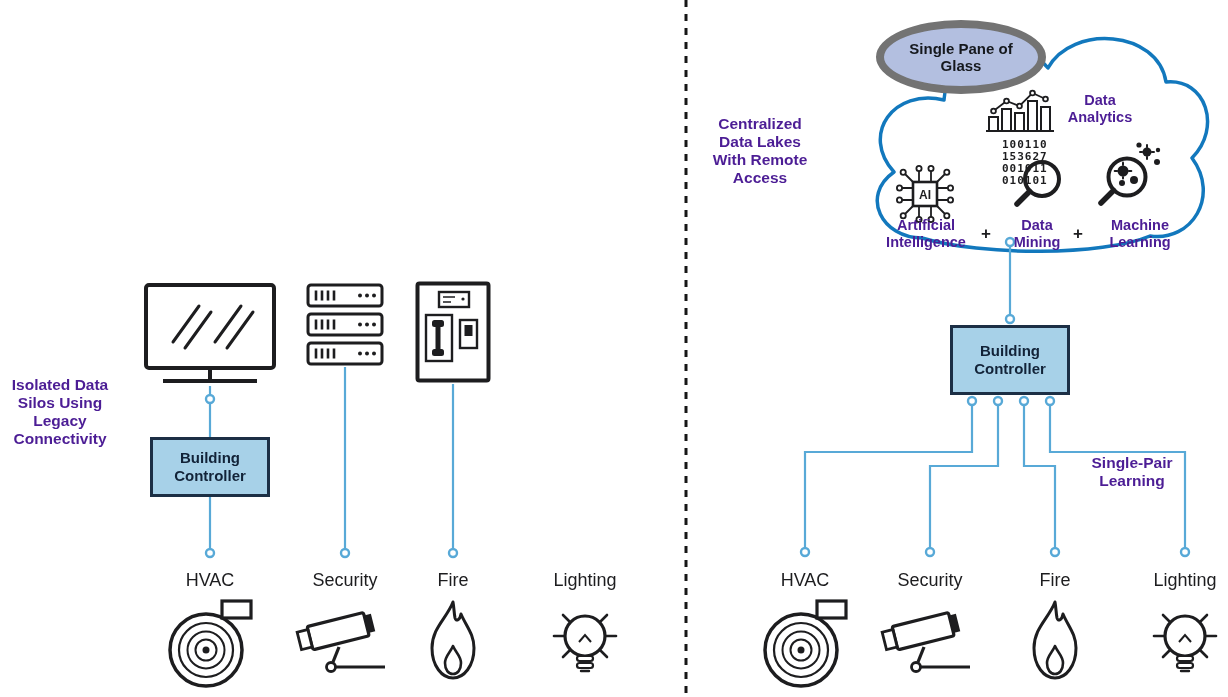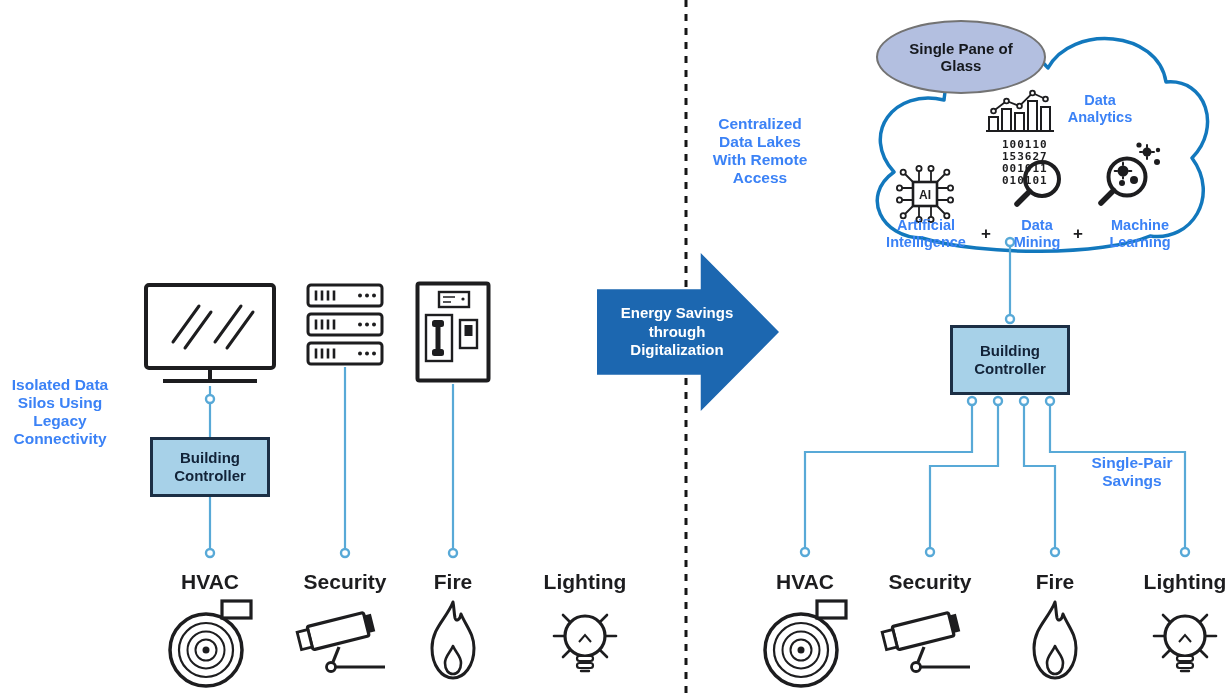--- a/index.html
+++ b/index.html
@@ -1,36 +1,36 @@
 <!DOCTYPE html>
 <html><head>
 <meta charset="utf-8">
 <title>Diagram</title>
 <style>
   * { margin:0; padding:0; box-sizing:border-box; }
   body { background:#fff; font-family:"Liberation Sans", sans-serif; }
   .canvas { position:relative; width:1228px; height:697px; background:#fff; overflow:hidden; }
-  .txt { position:absolute; font-weight:700; color:#3b82f6; text-align:center; white-space:pre-line; z-index:3; }
+  .txt { position:absolute; font-weight:700; color:#4c1d95; text-align:center; white-space:pre-line; z-index:3; }
   .cap { font-size:15.5px; line-height:1.17; }
   .cloudlbl { font-size:14.5px; line-height:1.16; z-index:2; }
-  .sys-label { position:absolute; transform:translateX(-50%); font-weight:700; font-size:21px; color:#1d1d1f; white-space:nowrap; z-index:2; }
+  .sys-label { position:absolute; transform:translateX(-50%); font-weight:400; font-size:18px; color:#1d1d1f; white-space:nowrap; z-index:2; }
   .sys-icon { position:absolute; transform:translateX(-50%); z-index:1; }
   .icon { position:absolute; z-index:1; }
   .icon svg, .sys-icon svg { display:block; }
   .controller { position:absolute; background:#a7d1e8; border:3px solid #1c2f45; display:flex; align-items:center; justify-content:center; text-align:center; font-weight:700; font-size:15px; line-height:1.2; color:#122338; white-space:pre-line; z-index:2; }
   .wires { position:absolute; left:0; top:0; z-index:2; }
   .wires path { fill:none; stroke:#58a9d7; stroke-width:2.2; }
   .wires circle { fill:#fff; stroke:#58a9d7; stroke-width:2.4; }
   .divider { stroke:#161616; stroke-width:3; stroke-dasharray:7 7; }
   .cloud-svg { position:absolute; left:852px; top:12px; z-index:1; }
   .arrow { position:absolute; left:597px; top:253px; width:182px; height:158px; background:#1c67b0;
            clip-path:polygon(0 23%, 57% 23%, 57% 0, 100% 50%, 57% 100%, 57% 77%, 0 77%); z-index:3; }
   .arrow-label { position:absolute; left:6px; top:0; width:148px; height:100%; display:flex; align-items:center; justify-content:center;
                  color:#fff; font-weight:700; font-size:15px; line-height:1.25; text-align:center; white-space:pre-line; }
-  .pane { position:absolute; left:876px; top:20px; width:170px; height:74px; background:#b3bfe0; border:2px solid #737373; border-radius:50%;
+  .pane { position:absolute; left:876px; top:20px; width:170px; height:74px; background:#b3bfe0; border:8px solid #737373; border-radius:50%;
           display:flex; align-items:center; justify-content:center; text-align:center; font-weight:700; font-size:15px; line-height:1.16;
           color:#15181d; white-space:pre-line; z-index:2; }
   .binary { font-family:"DejaVu Sans Mono", monospace; font-size:11px; font-weight:700; line-height:1.1; color:#1d1d1f; white-space:pre-line; letter-spacing:1px; }
   .plus { position:absolute; font-weight:700; font-size:17px; color:#1d1d1f; z-index:2; }
 </style>
 </head>
 <body>
 
 <div class="canvas">
 
@@ -62,36 +62,31 @@
       <circle cx="998" cy="401" r="4"></circle>
       <circle cx="1024" cy="401" r="4"></circle>
       <circle cx="1050" cy="401" r="4"></circle>
       <circle cx="805" cy="552" r="4"></circle>
       <circle cx="930" cy="552" r="4"></circle>
       <circle cx="1055" cy="552" r="4"></circle>
       <circle cx="1185" cy="552" r="4"></circle>
     </g>
   </svg>
 
-  <div class="arrow">
-    <div class="arrow-label">Energy Savings
-through
-Digitalization</div>
-  </div>
 
   <div class="txt cap" style="left:708px; top:115px; width:104px;">Centralized
 Data Lakes
 With Remote
 Access</div>
   <div class="txt cap" style="left:8px; top:376px; width:104px;">Isolated Data
 Silos Using
 Legacy
 Connectivity</div>
   <div class="txt cap" style="left:1082px; top:454px; width:100px;">Single-Pair
-Savings</div>
+Learning</div>
 
   <div class="pane">
     <span>Single Pane of
 Glass</span>
   </div>
 
   <div class="icon" style="left:143px; top:282px;">
     <svg width="134" height="106" viewBox="0 0 134 106">
       <rect x="3" y="3" width="128" height="83" rx="3" fill="#fff" stroke="#1d1d1f" stroke-width="4"></rect>
       <g stroke="#1d1d1f" stroke-width="3" stroke-linecap="round">

